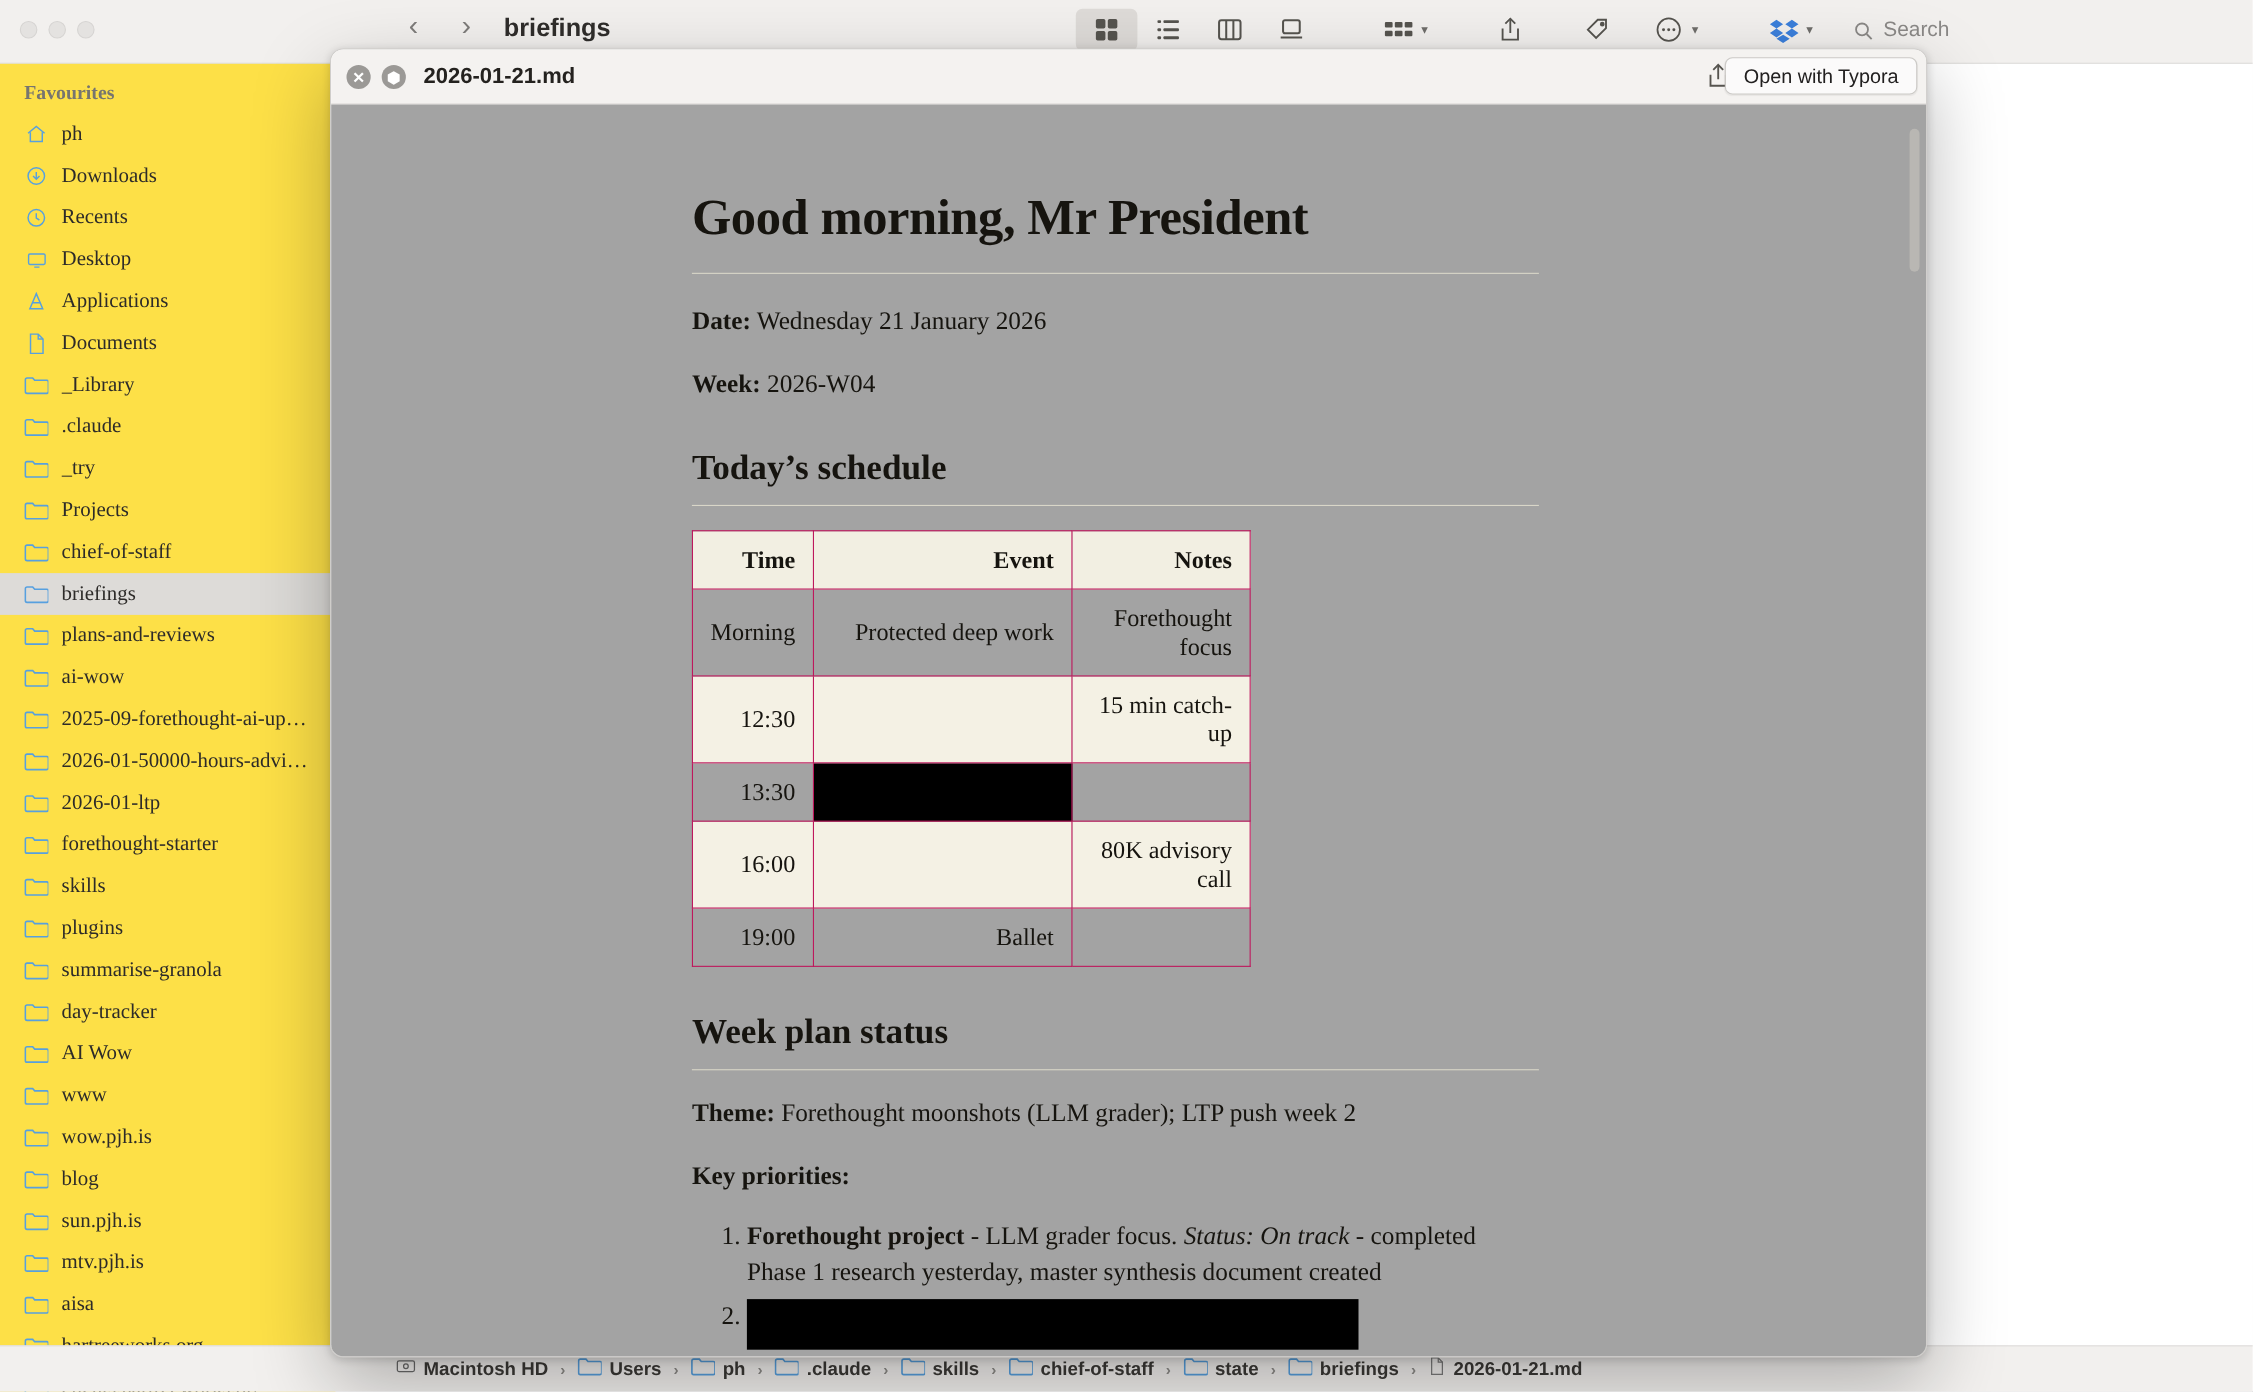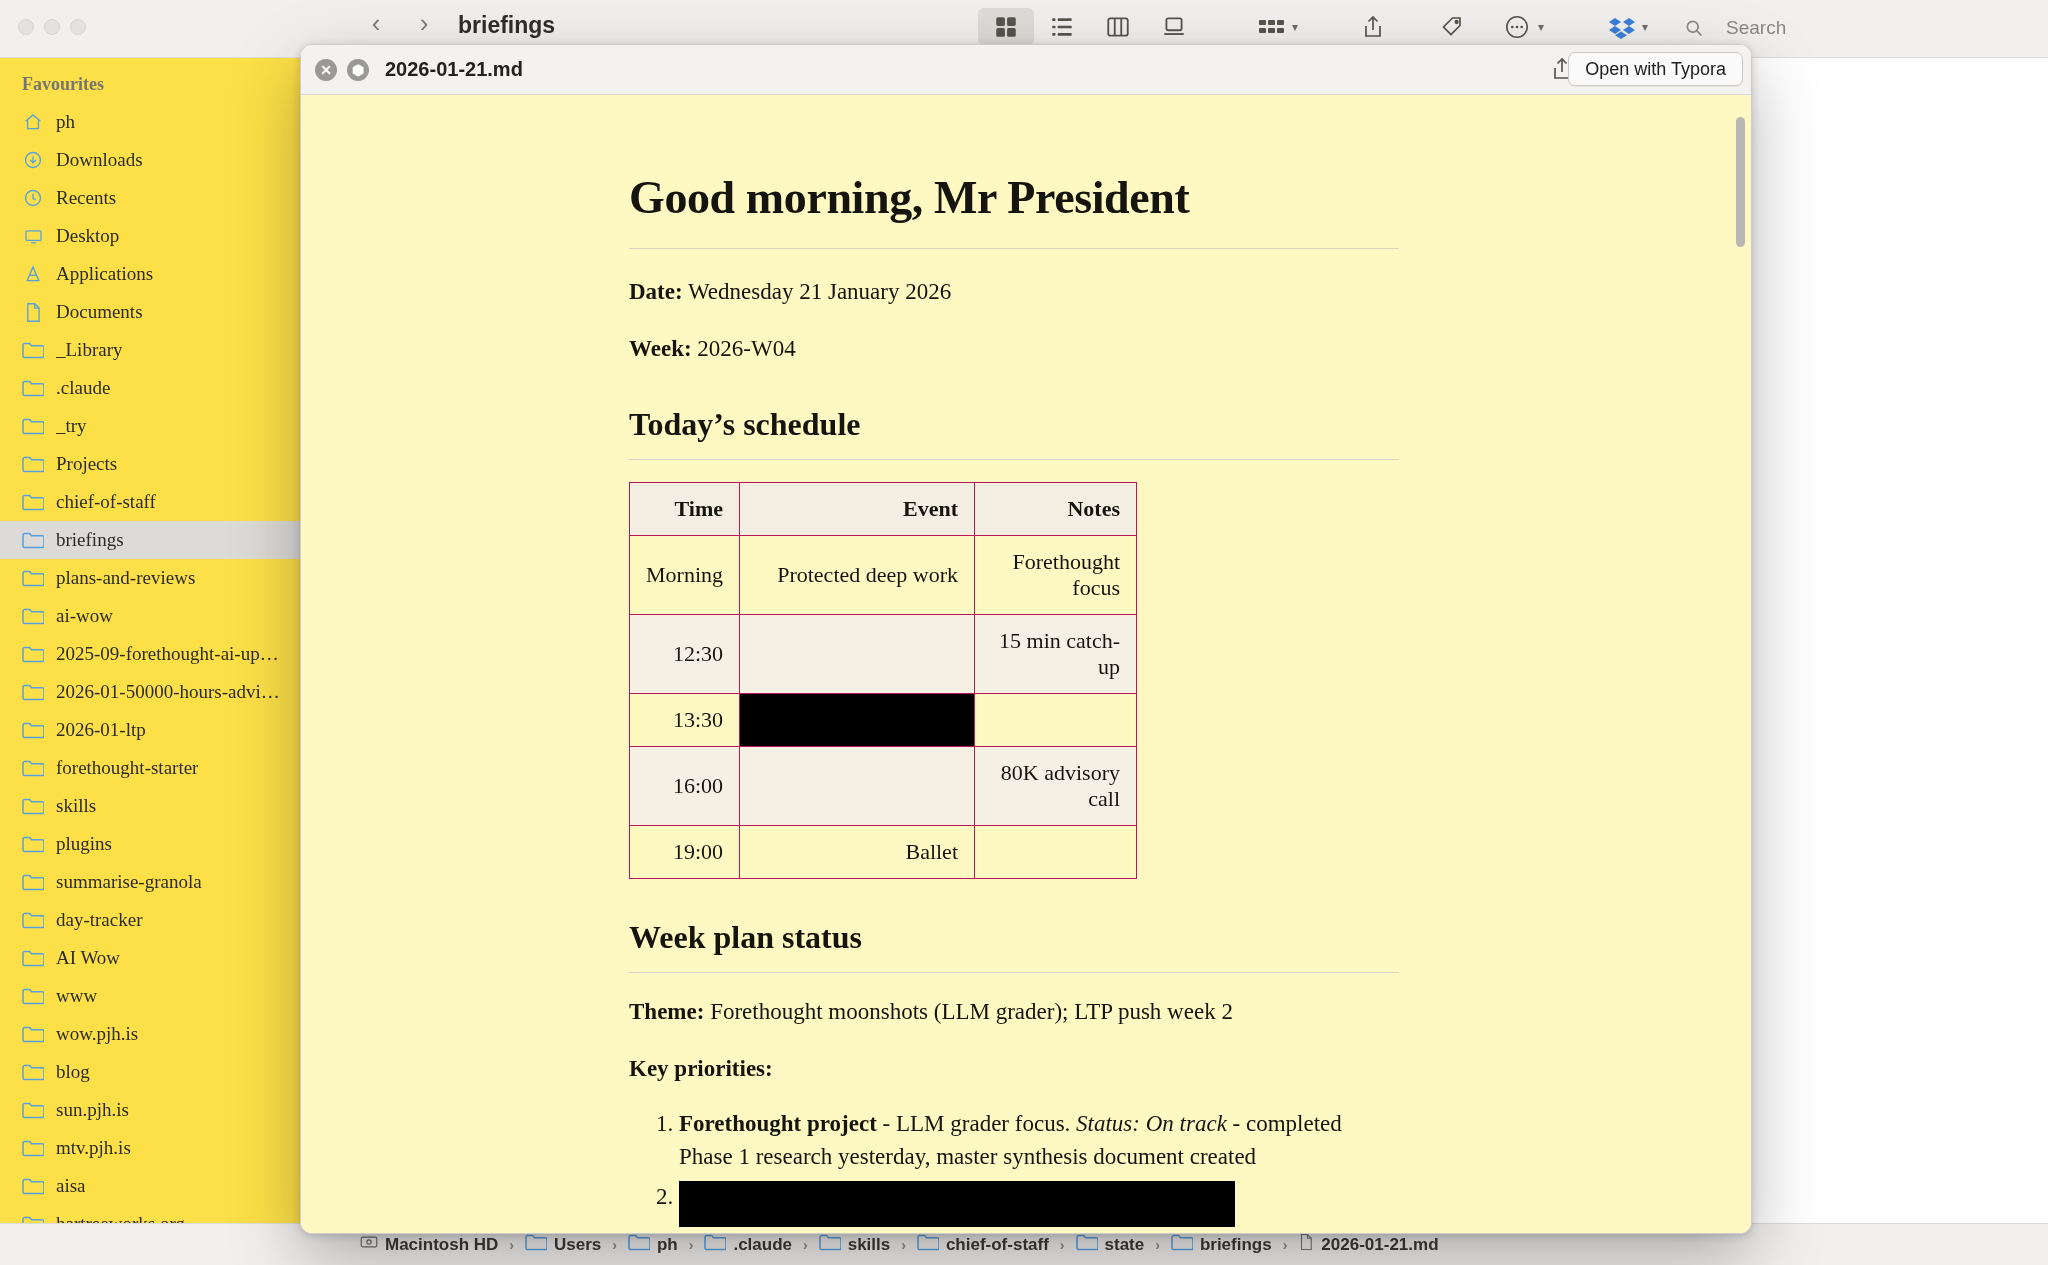--- a/index.html
+++ b/index.html
@@ -46,21 +46,21 @@
   }
   .vs-btn.active { background: #dedbd8; }
   .toolbar-group {
     position: absolute; top: 8px; display: flex; align-items: center; gap: 6px;
     color: #56544f;
   }
   .tg-icon { display: flex; align-items: center; justify-content: center; height: 38px; }
   .chev { font-size: 12px; color: #6f6d6a; }
   .search-box {
     position: absolute; right: 34px; top: 12px; width: 330px; height: 32px;
-    display: flex; align-items: center; gap: 22px; color: #8a8886; font-size: 19px;
+    display: flex; align-items: center; gap: 8px; color: #8a8886; font-size: 19px;
   }
 
   
   .sidebar {
     position: absolute; left: 0; top: 58px; width: 305px; height: 1207px;
     background: #fde047; padding-top: 10px; font-family: Liberation Serif, serif;
   }
   .sb-head {
     font-size: 18px; color: #77756f; padding: 6px 0 8px 22px; font-weight: 600;
   }
@@ -107,21 +107,21 @@
   }
   .ql-share { position: absolute; right: 178px; top: 12px; color: #56544f; }
   .ql-open-btn {
     position: absolute; right: 8px; top: 7px;
     height: 34px; padding: 0 16px; border-radius: 7px;
     background: #fbfafa; border: 1px solid #cbc9c6;
     display: flex; align-items: center; font-size: 18px; color: #222020;
     box-shadow: 0 1px 1px rgba(0,0,0,0.05);
   }
   .ql-body {
-    position: relative; height: 1139px; background: #fef9c3; overflow: hidden;
+    position: relative; height: 1139px; background: #a3a3a3; overflow: hidden;
   }
   .ql-scroll-thumb {
     position: absolute; right: 6px; top: 22px; width: 9px; height: 130px;
     background: #b9b7b3; border-radius: 5px;
   }
   .doc {
     padding: 76px 0 0 0; width: 1452px;
   }
   .doc-inner {
     width: 770px; margin-left: 328px;

